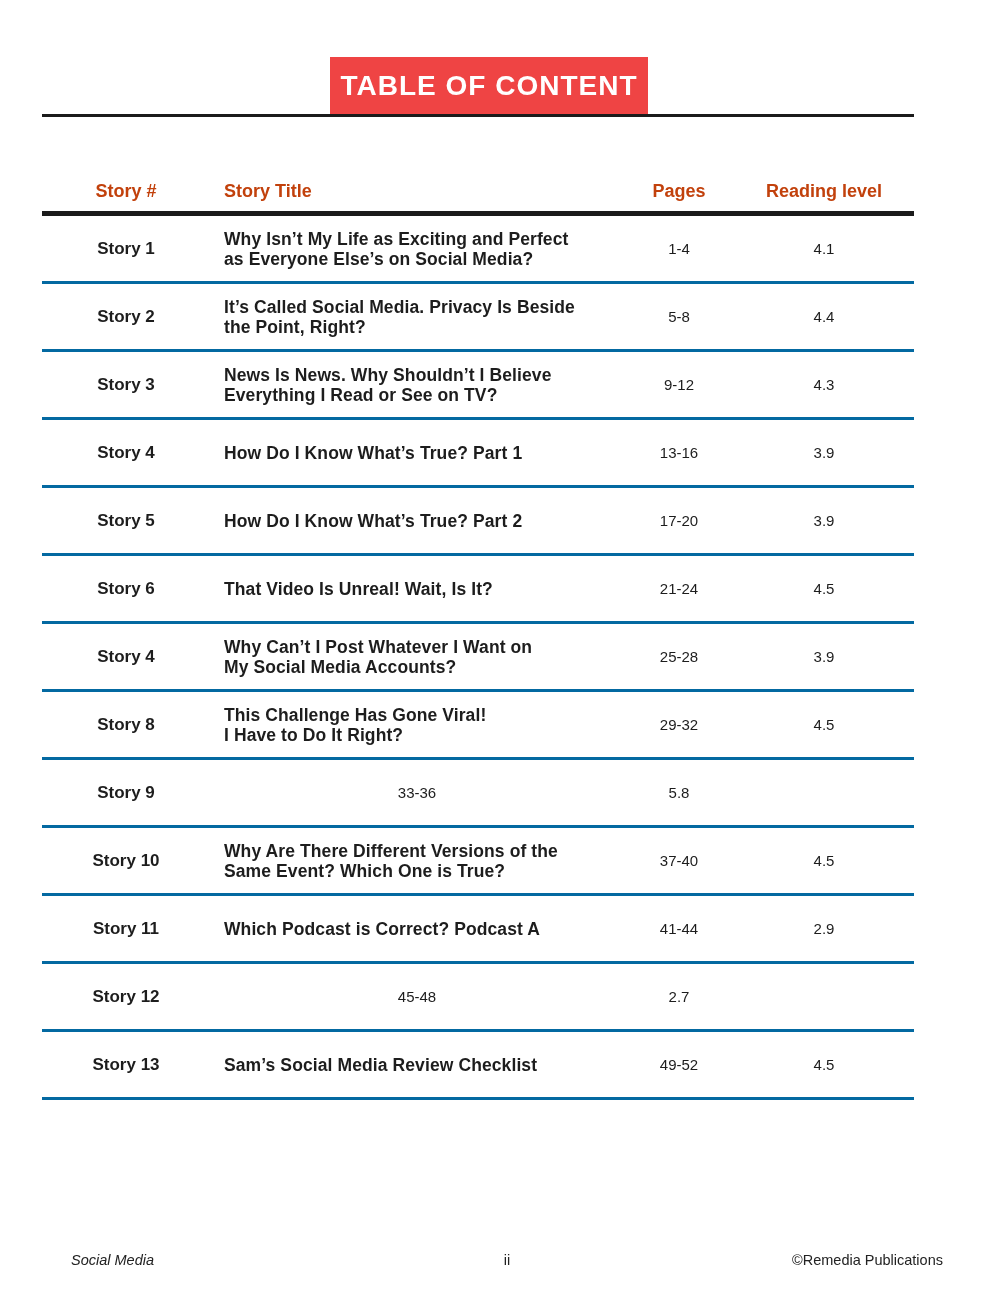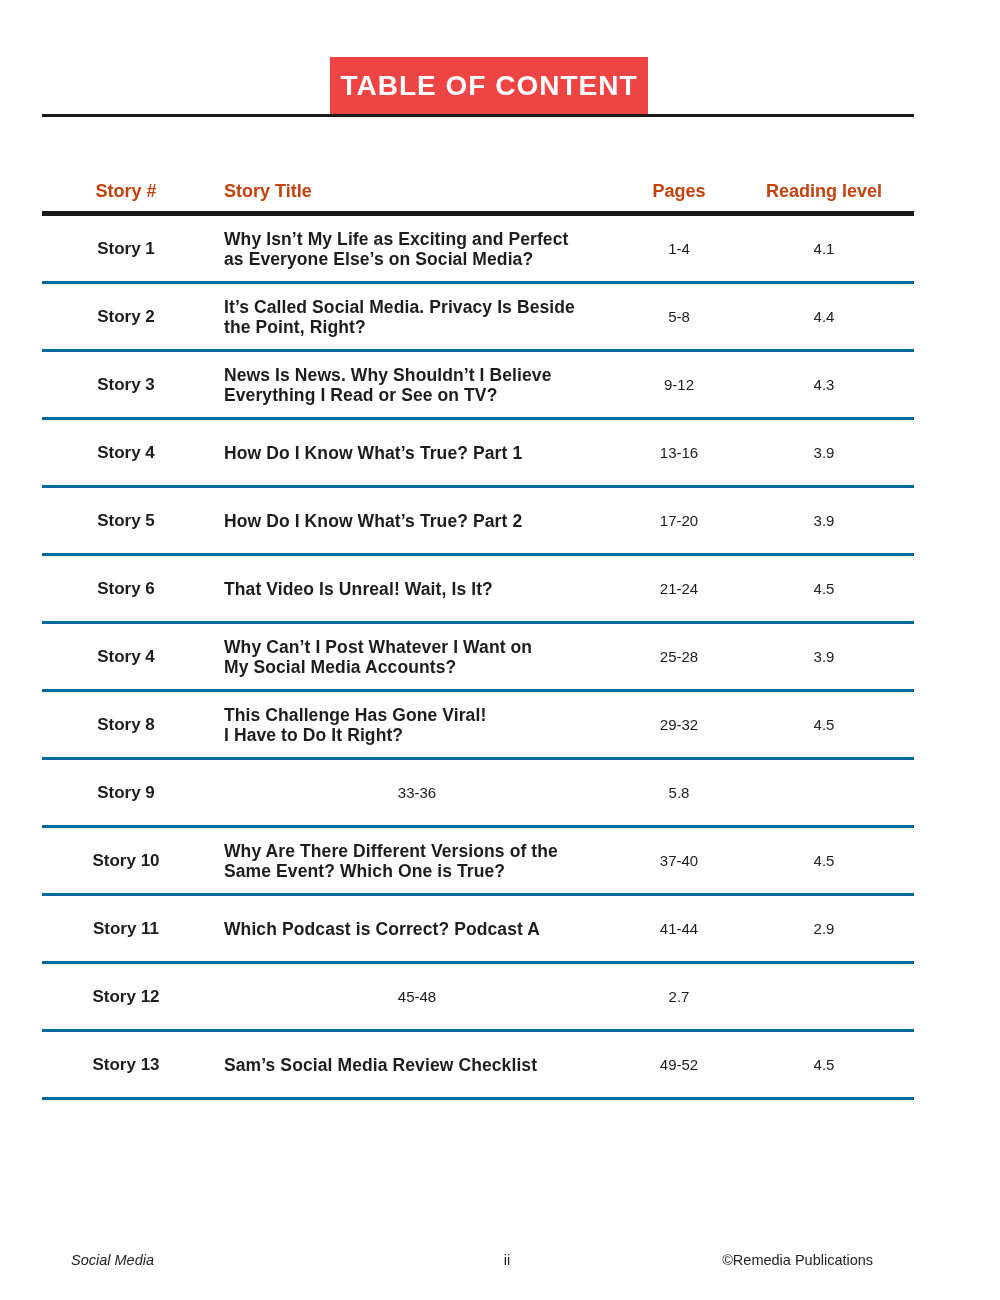--- a/index.html
+++ b/index.html
@@ -94,21 +94,21 @@
     top: 1252px;
     width: 872px;
     display: grid;
     grid-template-columns: 1fr 1fr 1fr;
     font-size: 14.5px;
     color: #222222;
     margin-left: 43px;
   }
   .footer-left  { text-align: left; font-style: italic; }
   .footer-center{ text-align: center; }
-  .footer-right { text-align: center; }
+  .footer-right { text-align: right; }
 </style>
 </head>
 <body>
 
 <div class="page">
 
   <div class="top-rule"></div>
   <div class="banner" style="background: #ef4444;">
     <span class="banner-text">TABLE OF CONTENT</span>
   </div>

